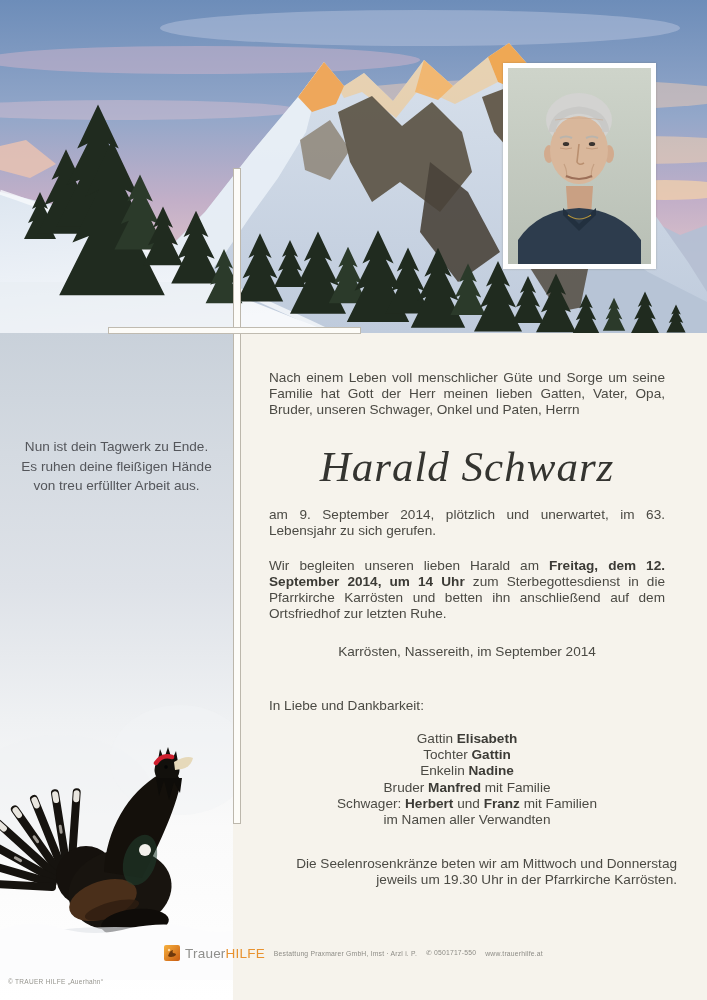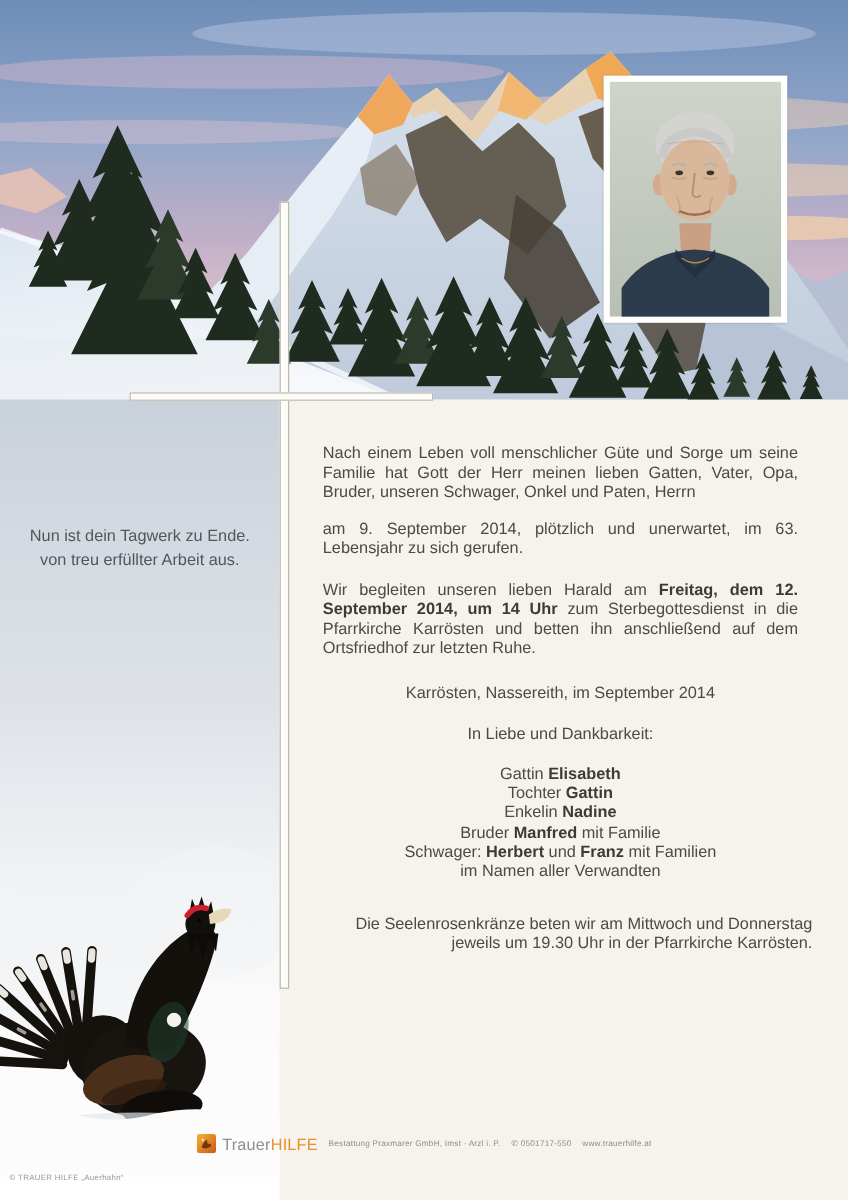--- a/index.html
+++ b/index.html
@@ -35,21 +35,21 @@
   .content{position:absolute;left:269px;top:370px;width:396px;z-index:6;
     font-size:13.6px;line-height:16px;}
   .intro{text-align:justify;}
   .deceased-name{margin-top:24px;text-align:center;
     font-family:"Liberation Serif",serif;font-style:italic;font-weight:400;
     font-size:43px;line-height:50px;color:#343430;letter-spacing:1px;}
   .death{margin-top:15px;text-align:justify;}
   .funeral{margin-top:19px;text-align:justify;}
   .funeral b,.family b{color:#3c3b36;}
   .place-date{margin-top:22px;text-align:center;}
-  .gratitude{margin-top:18px;text-align:center;}
+  .gratitude{margin-top:38px;}
   .family{margin-top:17px;text-align:center;line-height:16.2px;}
   .rosary{margin-top:28px;text-align:right;width:420px;margin-left:-12px;}
   
   .footer{position:absolute;left:0;right:0;top:943px;height:20px;z-index:6;
     display:flex;justify-content:center;align-items:center;gap:5px;}
   .logo-box{width:16px;height:16px;flex:0 0 auto;}
   .brand{font-size:13.5px;letter-spacing:.2px;white-space:nowrap;}
   .finfo{font-size:6.8px;color:#8d8c86;letter-spacing:.2px;white-space:nowrap;margin-left:4px;}
   .web{text-decoration:none;}
   .copyright{position:absolute;left:8px;top:978px;z-index:6;
@@ -229,25 +229,27 @@
     <path d="M58,108 Q71,114 84,108" stroke="#9c6f58" stroke-width="2" fill="none"></path>
     <path d="M47,52 Q71,48 95,52" stroke="#c8a387" stroke-width="1" fill="none" opacity="0.5"></path>
     <path d="M10,196 L10,172 Q30,142 71,140 Q112,142 133,172 L133,196 Z" fill="#2d3c4d"></path>
     <path d="M55,140 L71,156 L88,140 L88,147 L71,163 L55,147 Z" fill="#22303f"></path>
     <path d="M60,147 Q71,155 83,147" stroke="#c9a23c" stroke-width="1.2" fill="none" opacity="0.85"></path>
   </svg>
 </div>
 
 <div class="poem">
   <div>Nun ist dein Tagwerk zu Ende.</div>
+  <div>Es ruhen deine fleißigen Hände</div>
   <div>von treu erfüllter Arbeit aus.</div>
 </div>
 
 <div class="content">
   <div class="intro">Nach einem Leben voll menschlicher Güte und Sorge um seine Familie hat Gott der Herr meinen lieben Gatten, Vater, Opa, Bruder, unseren Schwager, Onkel und Paten, Herrn</div>
+  <div class="deceased-name">Harald Schwarz</div>
   <div class="death">am 9. September 2014, plötzlich und unerwartet, im 63. Lebensjahr zu sich gerufen.</div>
   <div class="funeral"><span>Wir begleiten unseren lieben Harald am </span><b>Freitag, dem 12. September 2014, um 14 Uhr</b><span> zum Sterbegottesdienst in die Pfarrkirche Karrösten und betten ihn anschließend auf dem Ortsfriedhof zur letzten Ruhe.</span></div>
   <div class="place-date">Karrösten, Nassereith, im September 2014</div>
   <div class="gratitude">In Liebe und Dankbarkeit:</div>
   <div class="family">
     <div><span>Gattin </span><b>Elisabeth</b></div>
     <div><span>Tochter </span><b>Gattin</b></div>
     <div><span>Enkelin </span><b>Nadine</b></div>
     <div><span>Bruder </span><b>Manfred</b><span> mit Familie</span></div>
     <div><span>Schwager: </span><b>Herbert</b><span> und </span><b>Franz</b><span> mit Familien</span></div>

